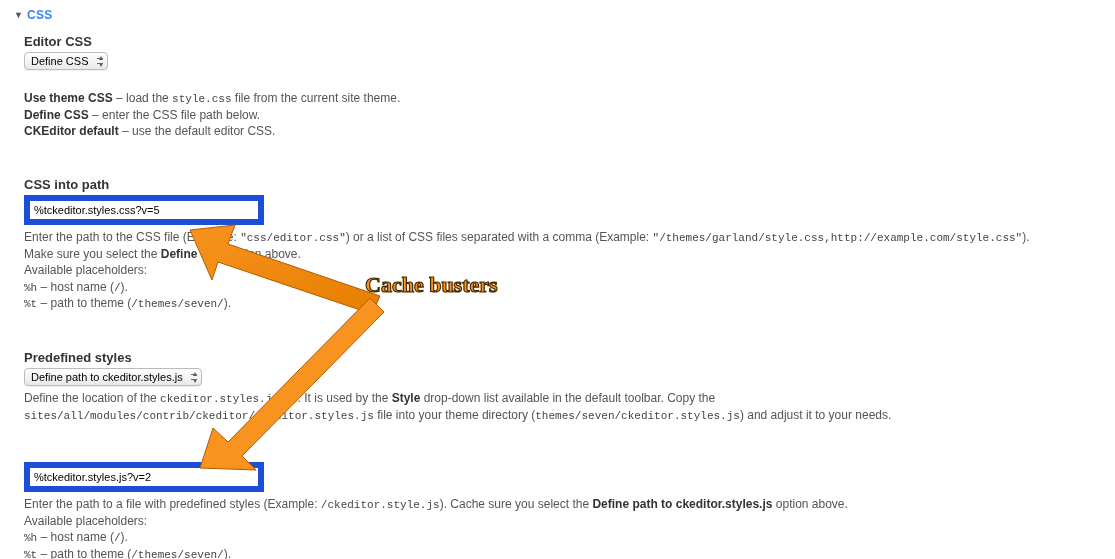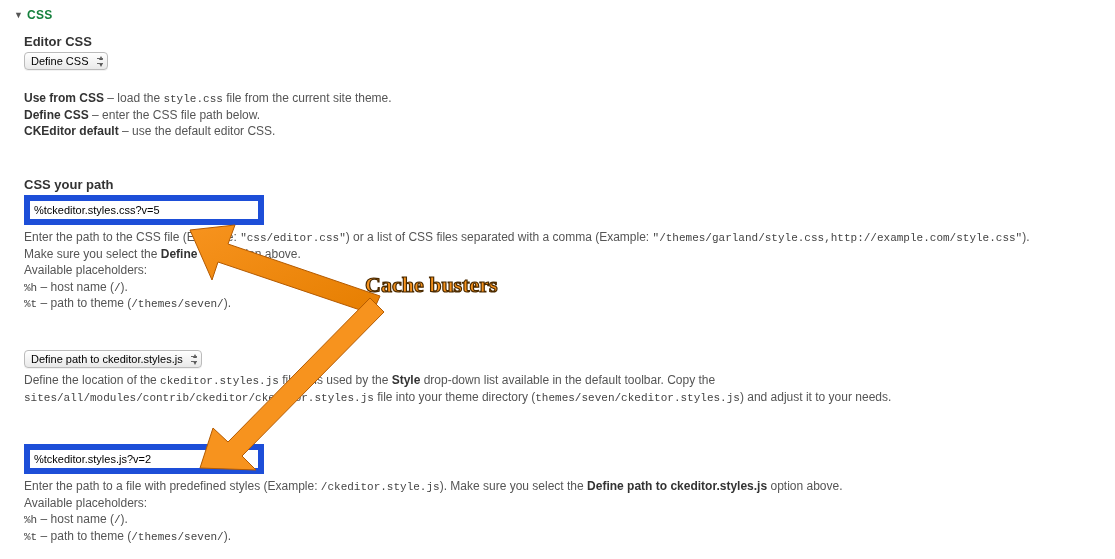--- a/index.html
+++ b/index.html
@@ -22,21 +22,21 @@
     align-items: center;
     gap: 4px;
     margin-bottom: 10px;
   }
   .fieldset-legend .tri {
     color: #555;
     font-size: 9px;
     display: inline-block;
   }
   .fieldset-legend a {
-    color: #15803d;
+    color: #3b82f6;
     font-weight: bold;
     font-size: 12px;
     text-decoration: none;
     font-variant: small-caps;
     letter-spacing: 0.3px;
   }
   .section-body {
     padding-left: 10px;
   }
   .form-item { margin: 12px 0 4px 0; }
@@ -138,61 +138,62 @@
     <div class="form-item">
       <span class="label">Editor CSS</span>
       <span class="select-wrap">
         <select>
           <option>Define CSS</option>
         </select>
         <span class="updn">▴<br>▾</span>
       </span>
       <div class="description">
         <br>
-        <b>Use from CSS</b><span> – load the </span><code>style.css</code><span> file from the current site theme.</span><br>
+        <b>Use theme CSS</b><span> – load the </span><code>style.css</code><span> file from the current site theme.</span><br>
         <b>Define CSS</b><span> – enter the CSS file path below.</span><br>
         <b>CKEditor default</b><span> – use the default editor CSS.</span>
       </div>
     </div>
 
     <div class="gap"></div>
 
     <div class="form-item">
-      <span class="label">CSS your path</span>
+      <span class="label">CSS into path</span>
       <input type="text" value="%tckeditor.styles.css?v=5" style="">
       <div class="description">
         <span>Enter the path to the CSS file (Example: </span><code>"css/editor.css"</code><span>) or a list of CSS files separated with a comma (Example: </span><code>"/themes/garland/style.css,http://example.com/style.css"</code><span>).</span><br>
         <span>Make sure you select the </span><b>Define CSS</b><span> option above.</span><br>
         <span>Available placeholders:</span><br>
         <code>%h</code><span> – host name (</span><code>/</code><span>).</span><br>
         <code>%t</code><span> – path to theme (</span><code>/themes/seven/</code><span>).</span>
       </div>
     </div>
 
     <div class="gap"></div>
 
     <div class="form-item">
+      <span class="label">Predefined styles</span>
       <span class="select-wrap">
         <select>
           <option>Define path to ckeditor.styles.js</option>
         </select>
         <span class="updn">▴<br>▾</span>
       </span>
       <div class="description">
         <span>Define the location of the </span><code>ckeditor.styles.js</code><span> file. It is used by the </span><b>Style</b><span> drop-down list available in the default toolbar. Copy the </span><br>
         <code>sites/all/modules/contrib/ckeditor/ckeditor.styles.js</code><span> file into your theme directory (</span><code>themes/seven/ckeditor.styles.js</code><span>) and adjust it to your needs.</span>
       </div>
     </div>
 
     <div class="gap"></div>
 
     <div class="form-item">
       <input type="text" value="%tckeditor.styles.js?v=2" style="">
       <div class="description">
-        <span>Enter the path to a file with predefined styles (Example: </span><code>/ckeditor.style.js</code><span>). Make sure you select the </span><b>Define path to ckeditor.styles.js</b><span> option above.</span><br>
+        <span>Enter the path to a file with predefined styles (Example: </span><code>/ckeditor.style.js</code><span>). Cache sure you select the </span><b>Define path to ckeditor.styles.js</b><span> option above.</span><br>
         <span>Available placeholders:</span><br>
         <code>%h</code><span> – host name (</span><code>/</code><span>).</span><br>
         <code>%t</code><span> – path to theme (</span><code>/themes/seven/</code><span>).</span><br>
         
       </div>
     </div>
 
   </div>
 
   <div class="anno" style="left:0; top:0; width:1060px; height:559px;">

